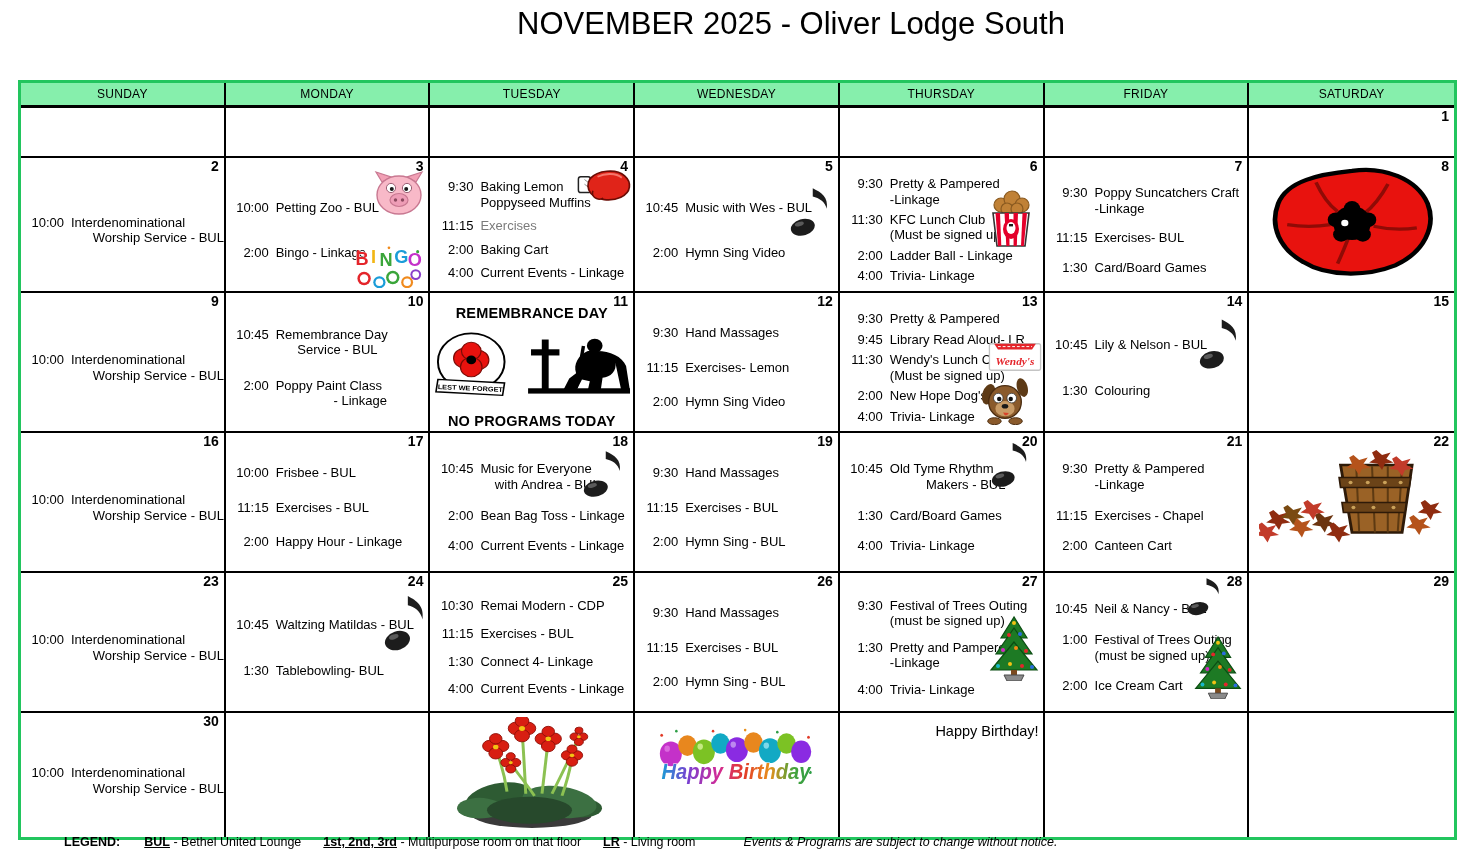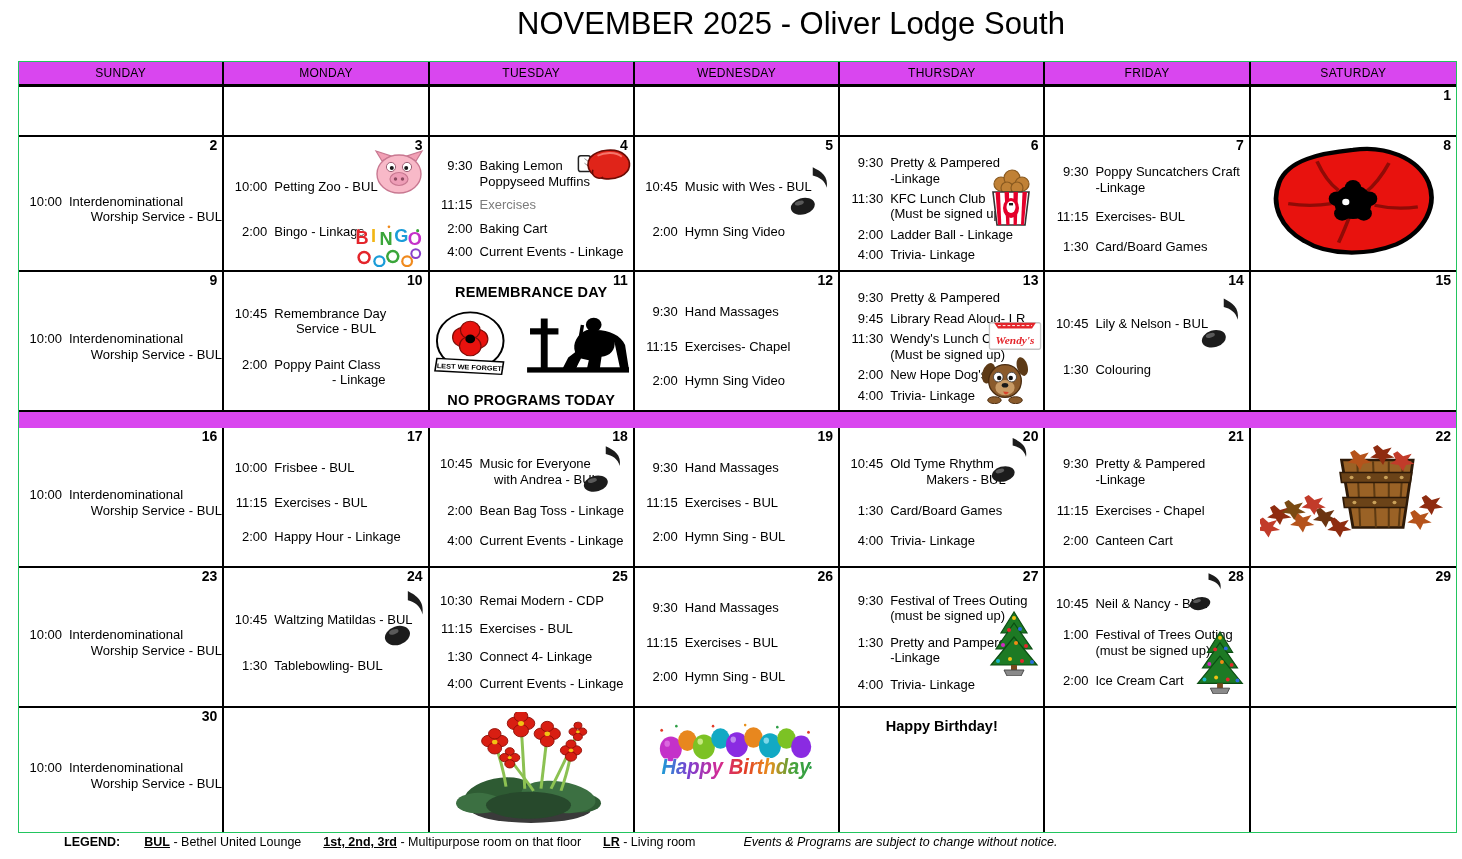--- a/index.html
+++ b/index.html
@@ -5,35 +5,35 @@
   html,body{margin:0;padding:0;}
   body{
     width:1462px;height:859px;background:#fff;position:relative;overflow:hidden;
     font-family:"Liberation Sans", sans-serif;color:#000;
   }
   .title{
     position:absolute;top:6px;left:0;width:100%;box-sizing:border-box;
     padding-left:120px;text-align:center;font-size:31px;white-space:nowrap;
   }
   .calendar{
-    position:absolute;left:18px;top:61px;width:1439px;
-    border:1px solid #22c55e;box-sizing:border-box;background:#d946ef;
+    position:absolute;left:18px;top:80px;width:1439px;
+    border:3px solid #22c55e;box-sizing:border-box;background:#86efac;
   }
   .header-row{display:grid;grid-template-columns:repeat(7,1fr);height:22px;border-bottom:3px solid #000;}
   .header-cell{
     border-right:2px solid #000;display:flex;align-items:center;justify-content:center;
     font-size:12px;letter-spacing:.3px;
   }
   .header-cell:last-child{border-right:none;}
   .cal-row{display:grid;grid-template-columns:repeat(7,1fr);border-bottom:2px solid #000;}
   .cal-row:last-child{border-bottom:none;}
   .row-0{height:48px;}
   .row-1{height:133px;}
   .row-2{height:138px;}
-  .row-3{height:138px;margin-top:16px;}
+  .row-3{height:138px;}
   .row-4{height:138px;}
   .row-5{height:124px;}
   .cal-cell{position:relative;border-right:2px solid #000;overflow:hidden;background:#fff;}
   .cal-cell:last-child{border-right:none;}
   .day-num{position:absolute;top:0;right:5px;font-weight:bold;font-size:14px;z-index:3;}
   .events{
     position:absolute;left:5px;right:2px;top:13px;bottom:2px;
     display:flex;flex-direction:column;justify-content:space-evenly;z-index:1;
   }
   .event{display:flex;font-size:13px;line-height:1.18;}
@@ -44,21 +44,21 @@
   .icon{position:absolute;z-index:2;}
   .icon svg{display:block;width:100%;height:100%;}
   .rem{
     position:absolute;inset:12px 2px 2px 2px;display:flex;flex-direction:column;
     align-items:center;justify-content:space-between;z-index:1;
   }
   .rem-title,.rem-sub{font-weight:bold;font-size:14.5px;letter-spacing:.2px;}
   .rem-img{width:196px;height:78px;}
   .rem-img svg{display:block;width:100%;height:100%;}
   .bday{position:absolute;inset:10px 4px 4px 4px;z-index:1;}
-  .bday-title{font-weight:bold;font-size:14.5px;text-align:center;margin-bottom:4px;}
+  .bday-title{font-weight:normal;font-size:14.5px;text-align:right;margin-bottom:4px;}
   .bday-list{display:flex;flex-direction:column;gap:16px;padding-left:6px;}
   .bday-row{display:flex;font-size:13px;}
   .bday-day{flex:none;width:30px;text-align:right;margin-right:10px;}
   .legend{
     position:absolute;left:64px;top:835px;display:flex;align-items:baseline;
     font-size:12.5px;white-space:nowrap;
   }
   .legend-label{font-weight:bold;margin-right:24px;}
   .legend-item{margin-right:22px;}
   .legend-key{font-weight:bold;text-decoration:underline;}
@@ -389,21 +389,21 @@
           <div class="events">
             <div class="event">
               <span class="time">9:30</span>
               <div class="lines">
                 <div class="line">Hand Massages</div>
               </div>
             </div>
             <div class="event">
               <span class="time">11:15</span>
               <div class="lines">
-                <div class="line">Exercises- Chapel</div>
+                <div class="line">Exercises- Lemon</div>
               </div>
             </div>
             <div class="event">
               <span class="time">2:00</span>
               <div class="lines">
                 <div class="line">Hymn Sing Video</div>
               </div>
             </div>
           </div>
         </div>

